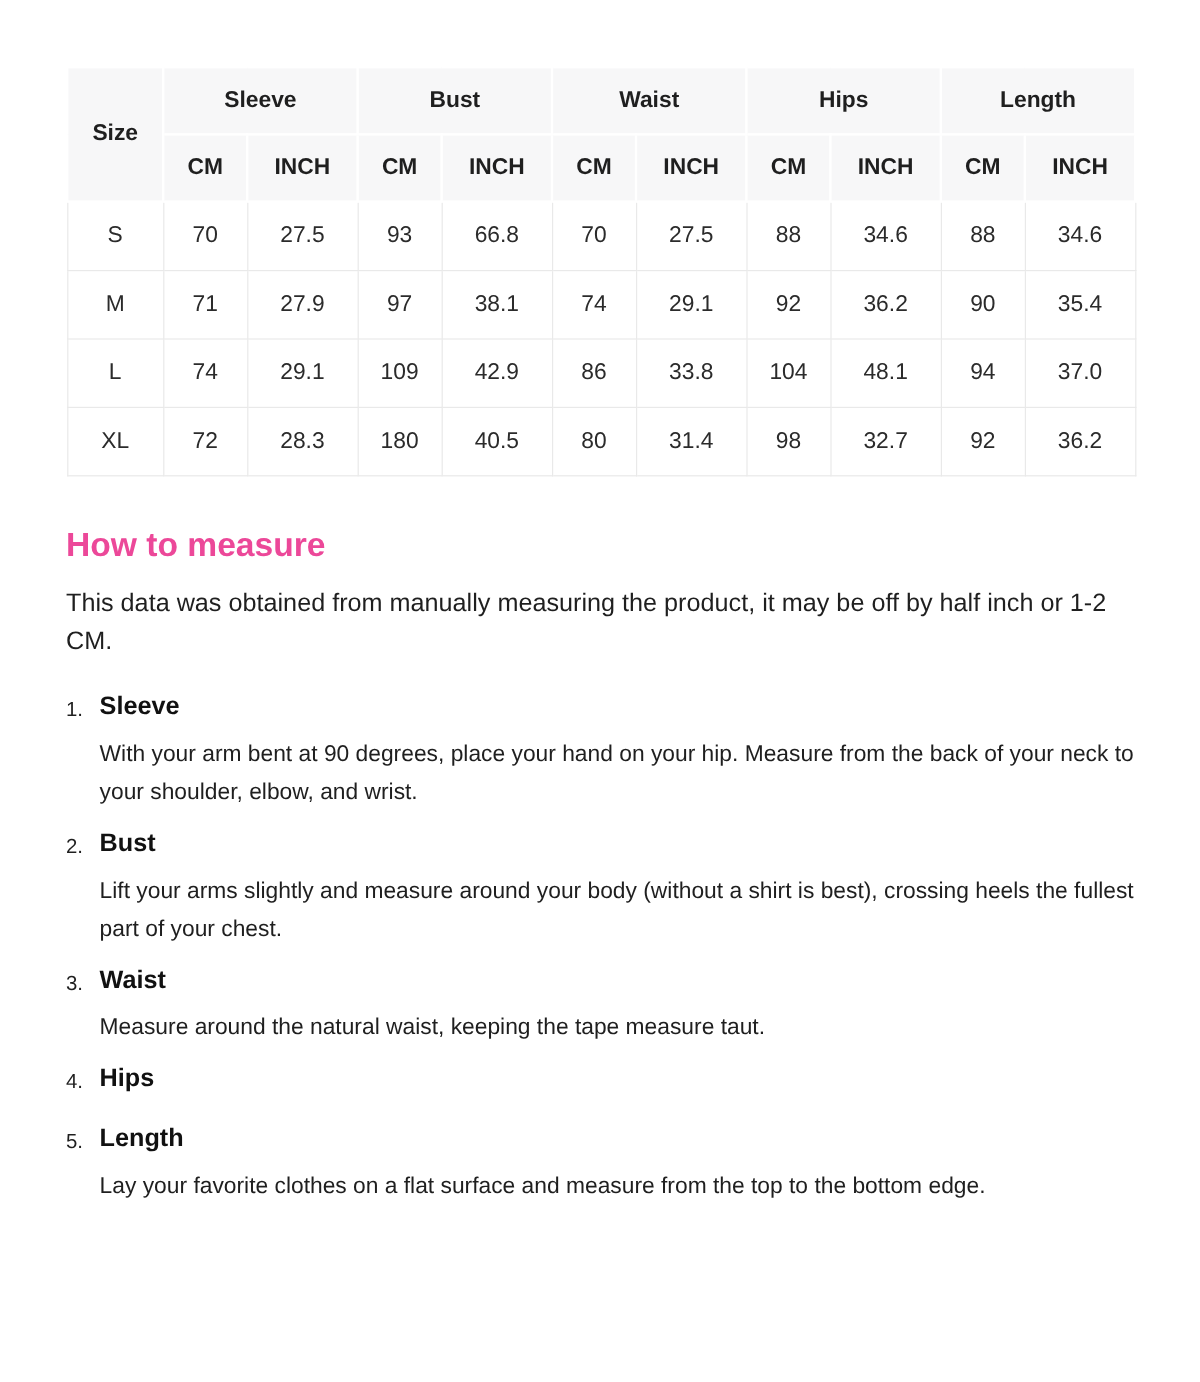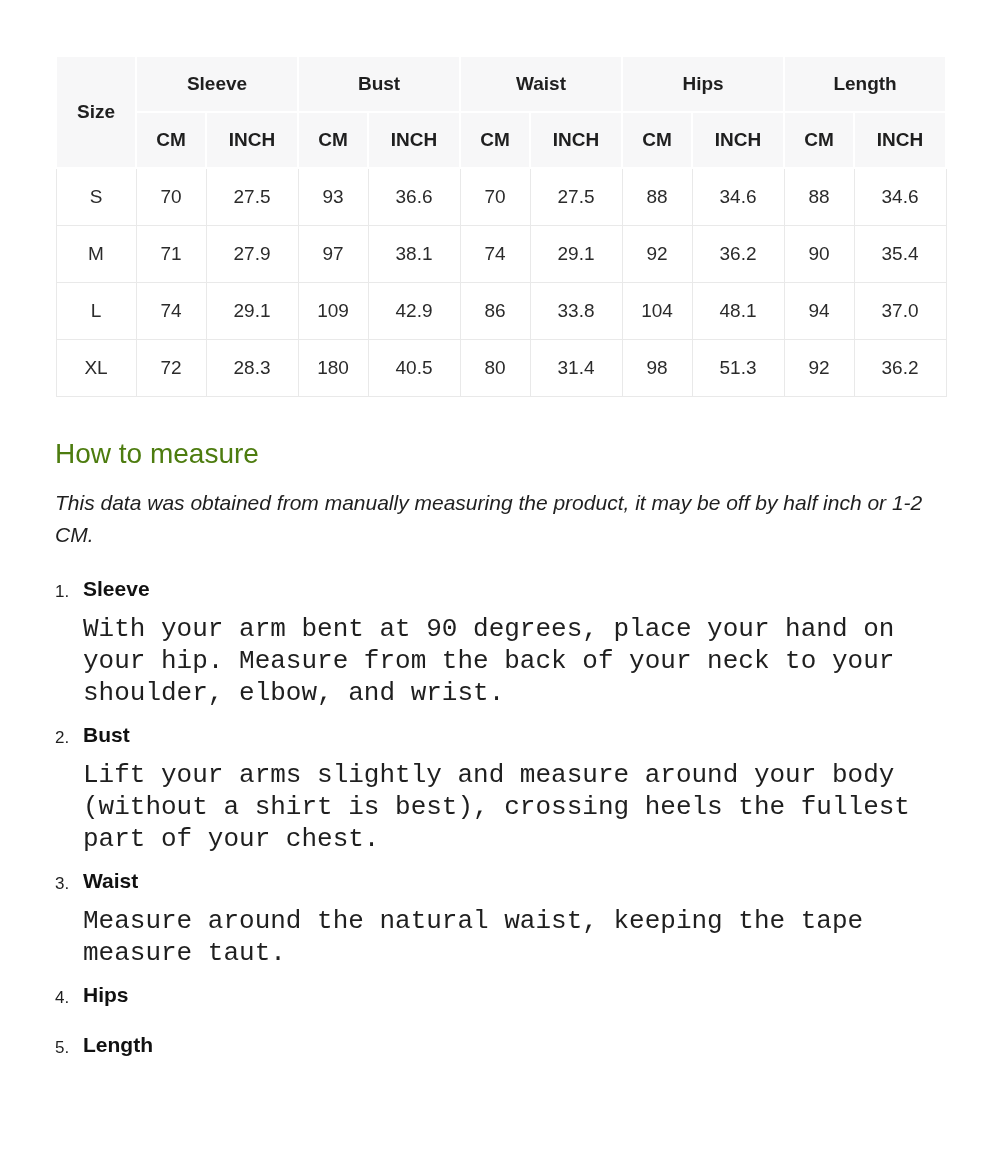--- a/index.html
+++ b/index.html
@@ -38,32 +38,31 @@
     background: #ffffff;
     color: #2b2b2b;
     text-align: center;
     vertical-align: middle;
     height: 57px;
     font-weight: normal;
   }
   
   .howto-title {
     font-size: 28px;
-    font-weight: normal;
+    font-weight: bold;
     line-height: 1.15;
     margin-top: 41px;
     margin-bottom: 17px;
-    color: #4d7c0f;
+    color: #ec4899;
   }
   .howto-intro {
     font-size: 21px;
     line-height: 32px;
     margin-bottom: 26px;
     max-width: 895px;
-    font-style: italic;
   }
   .steps { max-width: 905px; }
   .step {
     display: flex;
     align-items: flex-start;
     margin-bottom: 14px;
   }
   .step-marker {
     flex: 0 0 28px;
     font-size: 17px;
@@ -73,24 +72,23 @@
   }
   .step-body { flex: 1 1 auto; }
   .step-title {
     font-size: 21px;
     font-weight: bold;
     line-height: 24px;
     margin-bottom: 12px;
     color: #111111;
   }
   .step-desc {
-    font-size: 26px;
+    font-size: 19px;
     line-height: 32px;
     color: #1f1f1f;
-    font-family: Liberation Mono, monospace;
   }
 </style>
 </head>
 <body>
 
 <div class="page">
 
   <table class="size-chart">
     <colgroup>
       <col class="col-size">
@@ -127,21 +125,21 @@
         <th>INCH</th>
       </tr>
     </thead>
     <tbody>
 
         <tr>
           <td>S</td>
           <td>70</td>
           <td>27.5</td>
           <td>93</td>
-          <td>36.6</td>
+          <td>66.8</td>
           <td>70</td>
           <td>27.5</td>
           <td>88</td>
           <td>34.6</td>
           <td>88</td>
           <td>34.6</td>
         </tr>
 
         <tr>
           <td>M</td>
@@ -173,21 +171,21 @@
 
         <tr>
           <td>XL</td>
           <td>72</td>
           <td>28.3</td>
           <td>180</td>
           <td>40.5</td>
           <td>80</td>
           <td>31.4</td>
           <td>98</td>
-          <td>51.3</td>
+          <td>32.7</td>
           <td>92</td>
           <td>36.2</td>
         </tr>
 
     </tbody>
   </table>
 
   <h2 class="howto-title">How to measure</h2>
 
   <p class="howto-intro">This data was obtained from manually measuring the product, it may be off by half inch or 1-2 CM.</p>
@@ -222,18 +220,19 @@
         <div class="step-marker">4.</div>
         <div class="step-body">
           <div class="step-title">Hips</div>
         </div>
       </div>
 
       <div class="step">
         <div class="step-marker">5.</div>
         <div class="step-body">
           <div class="step-title">Length</div>
+          <div class="step-desc">Lay your favorite clothes on a flat surface and measure from the top to the bottom edge.</div>
         </div>
       </div>
 
   </div>
 
 </div>
 
 </body></html>

